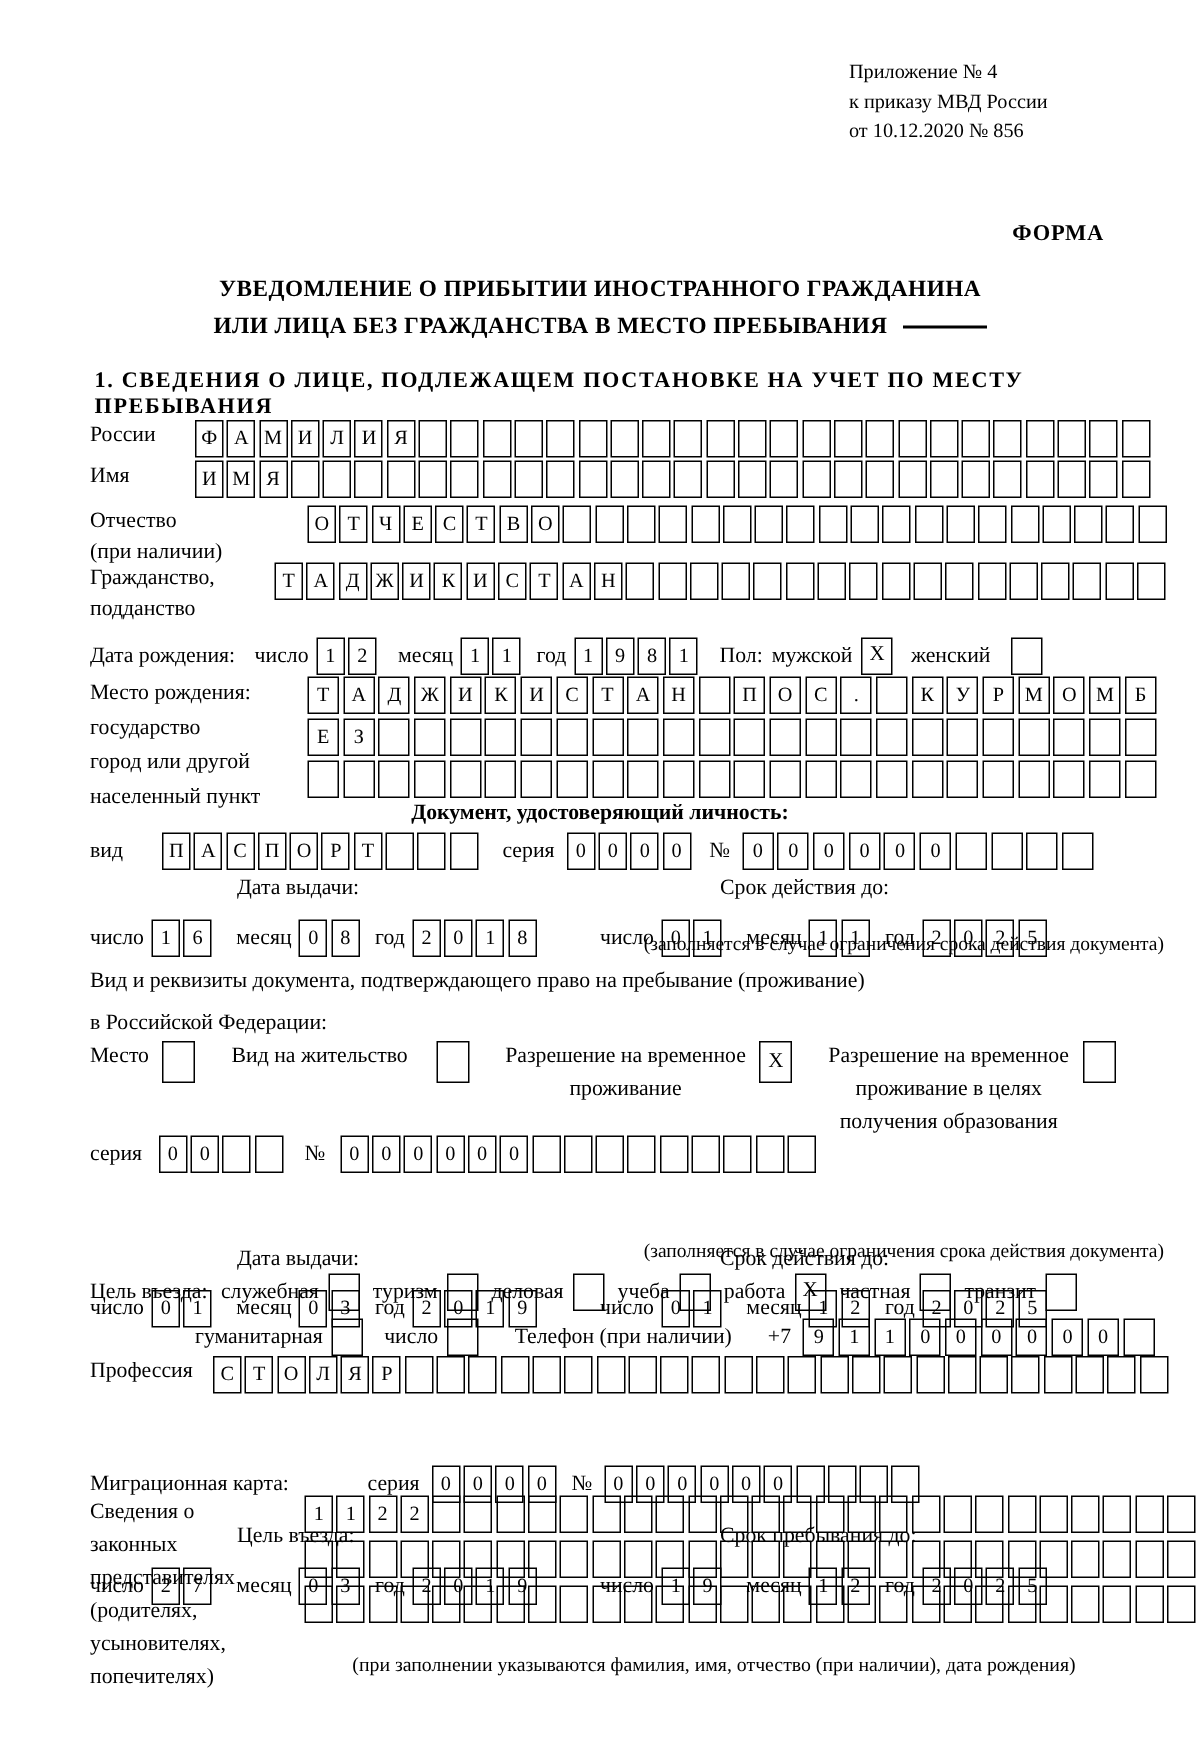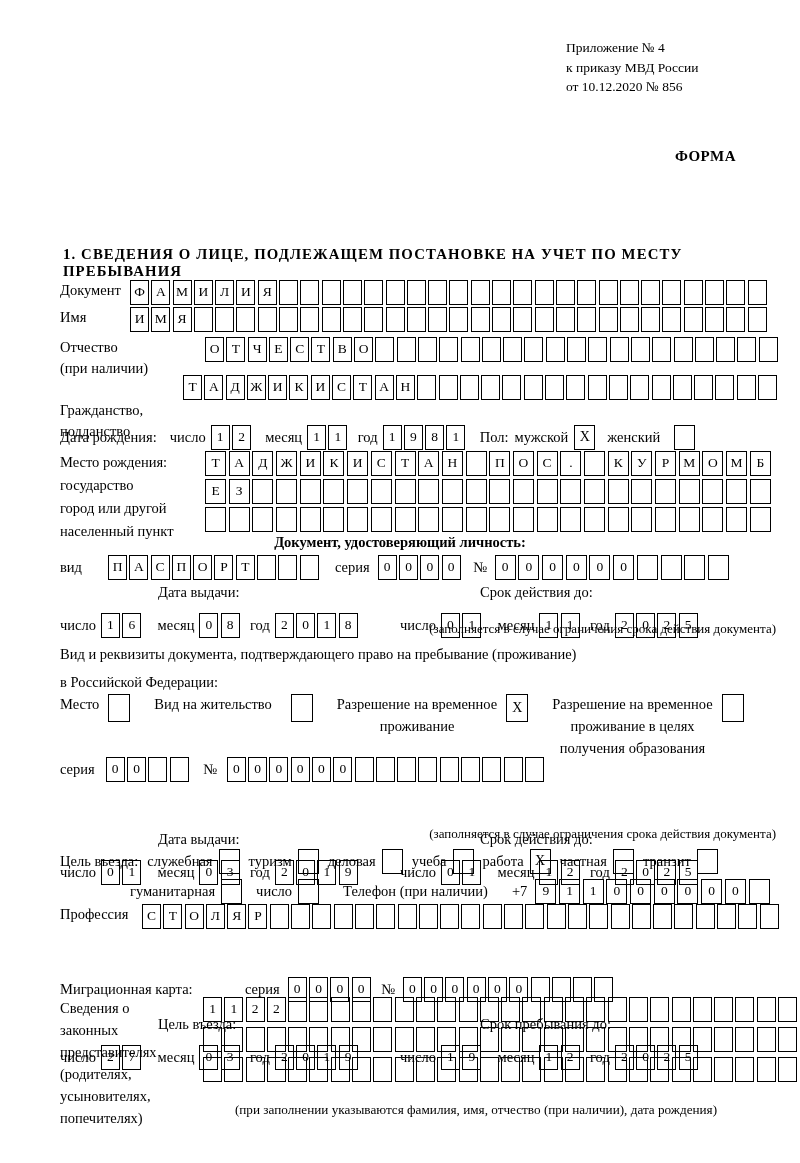--- a/index.html
+++ b/index.html
@@ -18,21 +18,21 @@
   .flexrow{display:flex;align-items:center;white-space:nowrap;}
   .toprow{display:flex;align-items:flex-start;white-space:nowrap;}
   .boxrow{display:flex;flex:0 0 auto;}
   .cell{box-sizing:border-box;flex:0 0 auto;width:19px;height:25px;border:1.6px solid #000;
         margin-right:2.3px;text-align:center;line-height:22px;font-size:13.5px;}
   .cells-24 .cell{width:21px;margin-right:2.7px;}
   .cb{box-sizing:border-box;display:inline-block;width:21px;height:25px;border:1.6px solid #000;
       text-align:center;line-height:22px;font-size:14px;flex:0 0 auto;}
   .cb-lg{width:22px;height:28px;line-height:25px;}
   .lblcol{line-height:21px;flex:0 0 auto;}
-  .w70{width:70px;}.w123{width:123px;margin-top:25px;}.w145{width:145px;}.w120{width:120px;}.w48{width:48px;}.w185{width:185px;}
+  .w70{width:70px;}.w123{width:123px;}.w145{width:145px;}.w120{width:120px;}.w48{width:48px;}.w185{width:185px;}
   .mr5{margin-right:5px;}.ml6{margin-left:6px;}.ml8{margin-left:8px;}.ml10{margin-left:10px;}
   .ml12{margin-left:12px;}.ml14{margin-left:14px;}.ml24{margin-left:24px;}
   
   #r-surname{top:280px;}
   #r-name{top:307px;}
   #r-patronymic{top:337px;}
   #r-citizenship{top:375px;}
   #r-birthdate{top:425px;}
   #r-birthplace{top:451px;}
   #r-birthplace .bp-cells .boxrow{margin-bottom:3px;}
@@ -82,25 +82,29 @@
     <div>к приказу МВД России</div>
     <div>от 10.12.2020 № 856</div>
     <div class="note">
       <div>(в ред. Приказа МВД России</div>
       <div>от 16.11.2022 № 867)</div>
     </div>
   </div>
 
   <div class="abs" id="forma">ФОРМА</div>
 
+  <div class="abs" id="title">
+    <div>УВЕДОМЛЕНИЕ О ПРИБЫТИИ ИНОСТРАННОГО ГРАЖДАНИНА</div>
+    <div><span>ИЛИ ЛИЦА БЕЗ ГРАЖДАНСТВА В МЕСТО ПРЕБЫВАНИЯ</span><span class="title-underline"></span></div>
+  </div>
 
   <div class="abs" id="section-title">1. СВЕДЕНИЯ О ЛИЦЕ, ПОДЛЕЖАЩЕМ ПОСТАНОВКЕ НА УЧЕТ ПО МЕСТУ ПРЕБЫВАНИЯ</div>
 
   <div class="abs toprow" id="r-surname">
-    <span class="lblcol w70">Документ</span>
+    <span class="lblcol w70">России</span>
     <span class="boxrow">
         <span class="cell">Ф</span>
         <span class="cell">А</span>
         <span class="cell">М</span>
         <span class="cell">И</span>
         <span class="cell">Л</span>
         <span class="cell">И</span>
         <span class="cell">Я</span>
         <span class="cell"></span>
         <span class="cell"></span>

